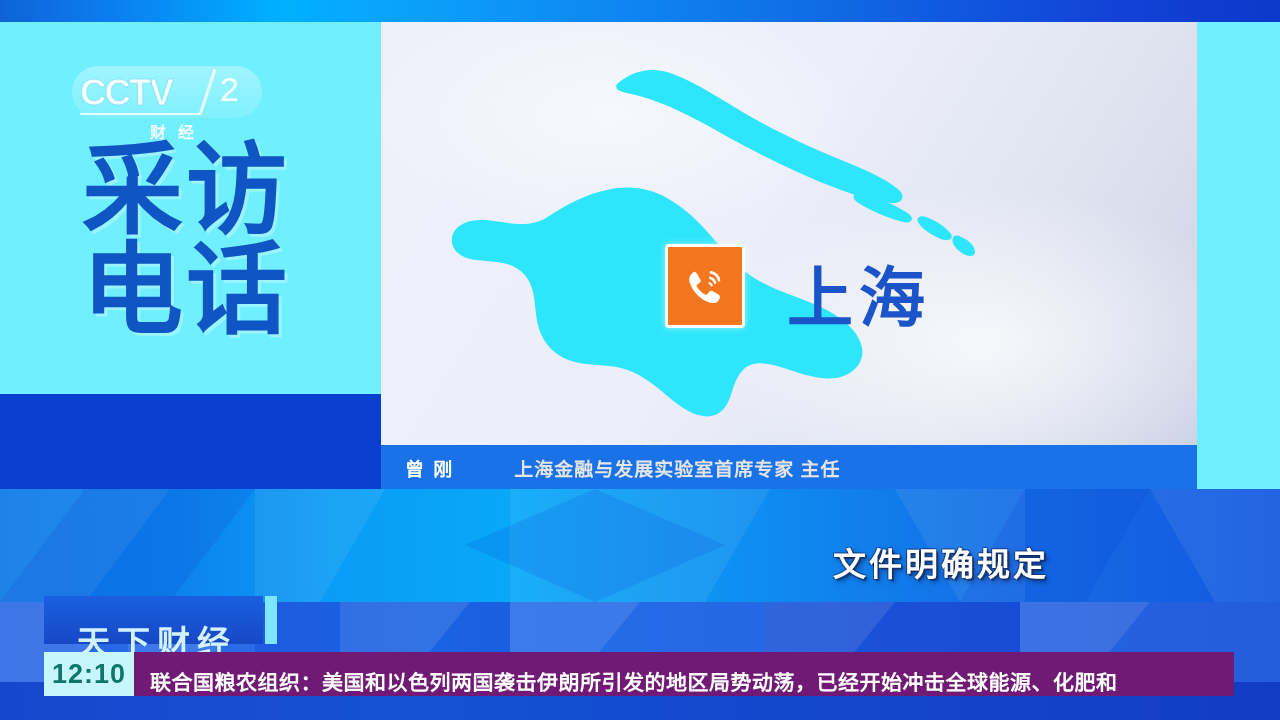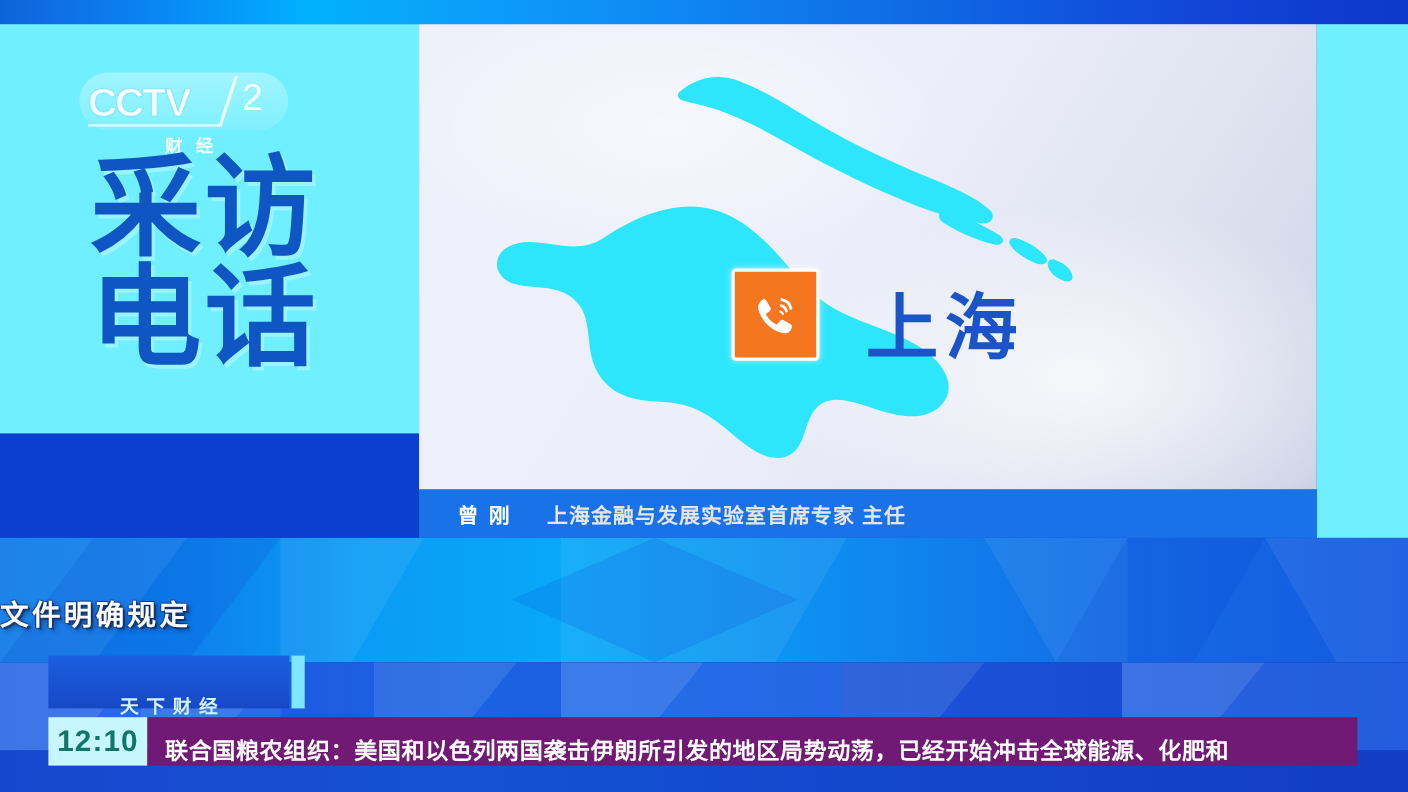--- a/index.html
+++ b/index.html
@@ -95,21 +95,21 @@
     font-size:66px; font-weight:700; color:#1a54c8;
     letter-spacing:6px; line-height:66px;
   }
 
   
   .name-bar{
     position:absolute; left:381px; top:445px; width:816px; height:44px;
     background:#1a72e8;
     display:flex; align-items:center;
   }
-  .name-inner{ display:flex; align-items:baseline; padding-left:35px; }
+  .name-inner{ display:flex; align-items:baseline; padding-left:24px;gap:28px; }
   .guest-name{
     color:#ffffff; font-size:19px; font-weight:700; letter-spacing:2px;
     white-space:nowrap;
   }
   .guest-title{
     color:#e5e5e5; font-size:19px; font-weight:700; letter-spacing:1px;
     margin-left:32px; white-space:nowrap;
   }
 
   
@@ -127,21 +127,21 @@
   }
   .tiles{ position:absolute; left:0; top:0; width:100%; height:100%; }
 
   
   .program-tag{
     position:absolute; left:44px; top:596px; width:219px; height:48px;
     background:linear-gradient(180deg,#1a5fe0 0%,#1748c6 100%);
     display:flex; align-items:center; justify-content:center;
   }
   .program-tag span{
-    color:#d2f2ff; font-size:17px; font-weight:700; letter-spacing:7px;
+    color:#d2f2ff; font-size:33px; font-weight:700; letter-spacing:7px;
     text-indent:7px;
     margin-top:40px;
   }
   .tag-accent{
     position:absolute; left:265px; top:596px; width:12px; height:48px;
     background:#7fe6ff;
   }
 
   
   .ticker{
@@ -158,22 +158,22 @@
     display:flex; align-items:flex-end; overflow:hidden;
   }
   .ticker-text{
     color:#ffffff; font-size:21px; font-weight:700; letter-spacing:.5px;
     white-space:nowrap; padding-left:16px;
   }
 
   
   .subtitle{
     position:absolute; left:0; top:538px; width:1049px;
-    text-align:left; color:#ffffff;
-    font-size:26px; font-weight:700; letter-spacing:3px;
+    text-align:right; color:#ffffff;
+    font-size:33px; font-weight:700; letter-spacing:3px;
     text-shadow:
       2px 2px 0 rgba(20,40,90,.65), -1px -1px 0 rgba(20,40,90,.45),
       1px -1px 0 rgba(20,40,90,.45), -1px 1px 0 rgba(20,40,90,.45),
       3px 3px 5px rgba(10,25,70,.55);
   }
 </style>
 </head>
 <body>
 
 <div id="stage">

